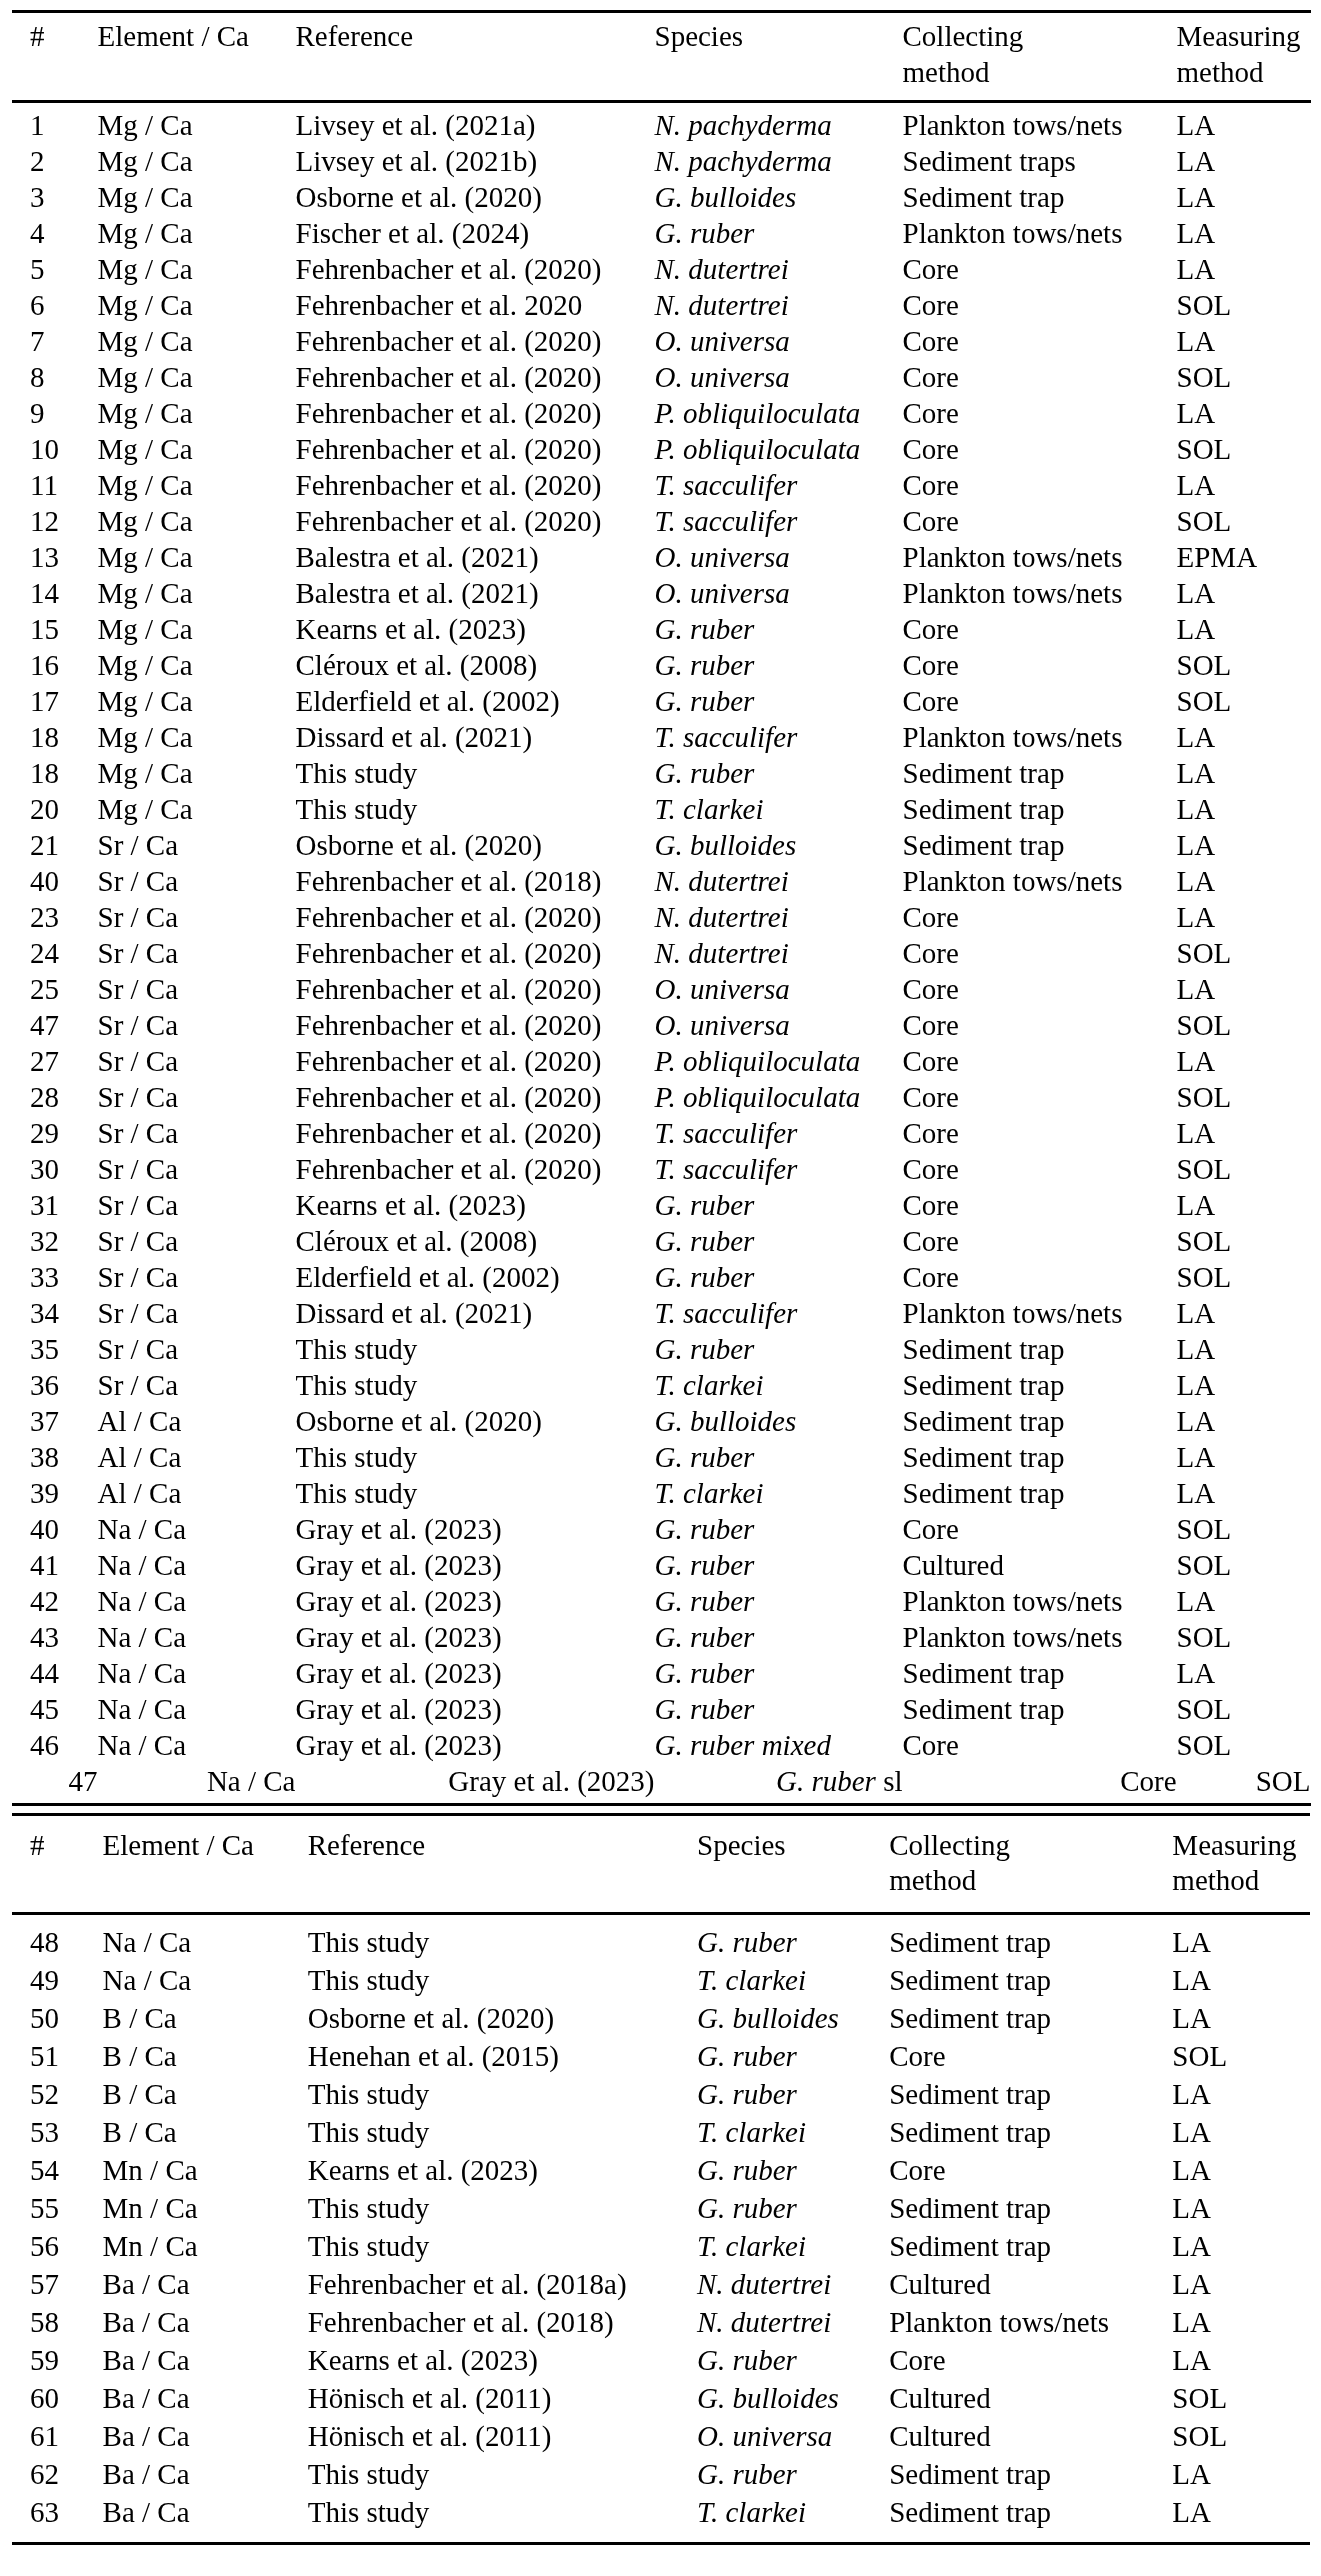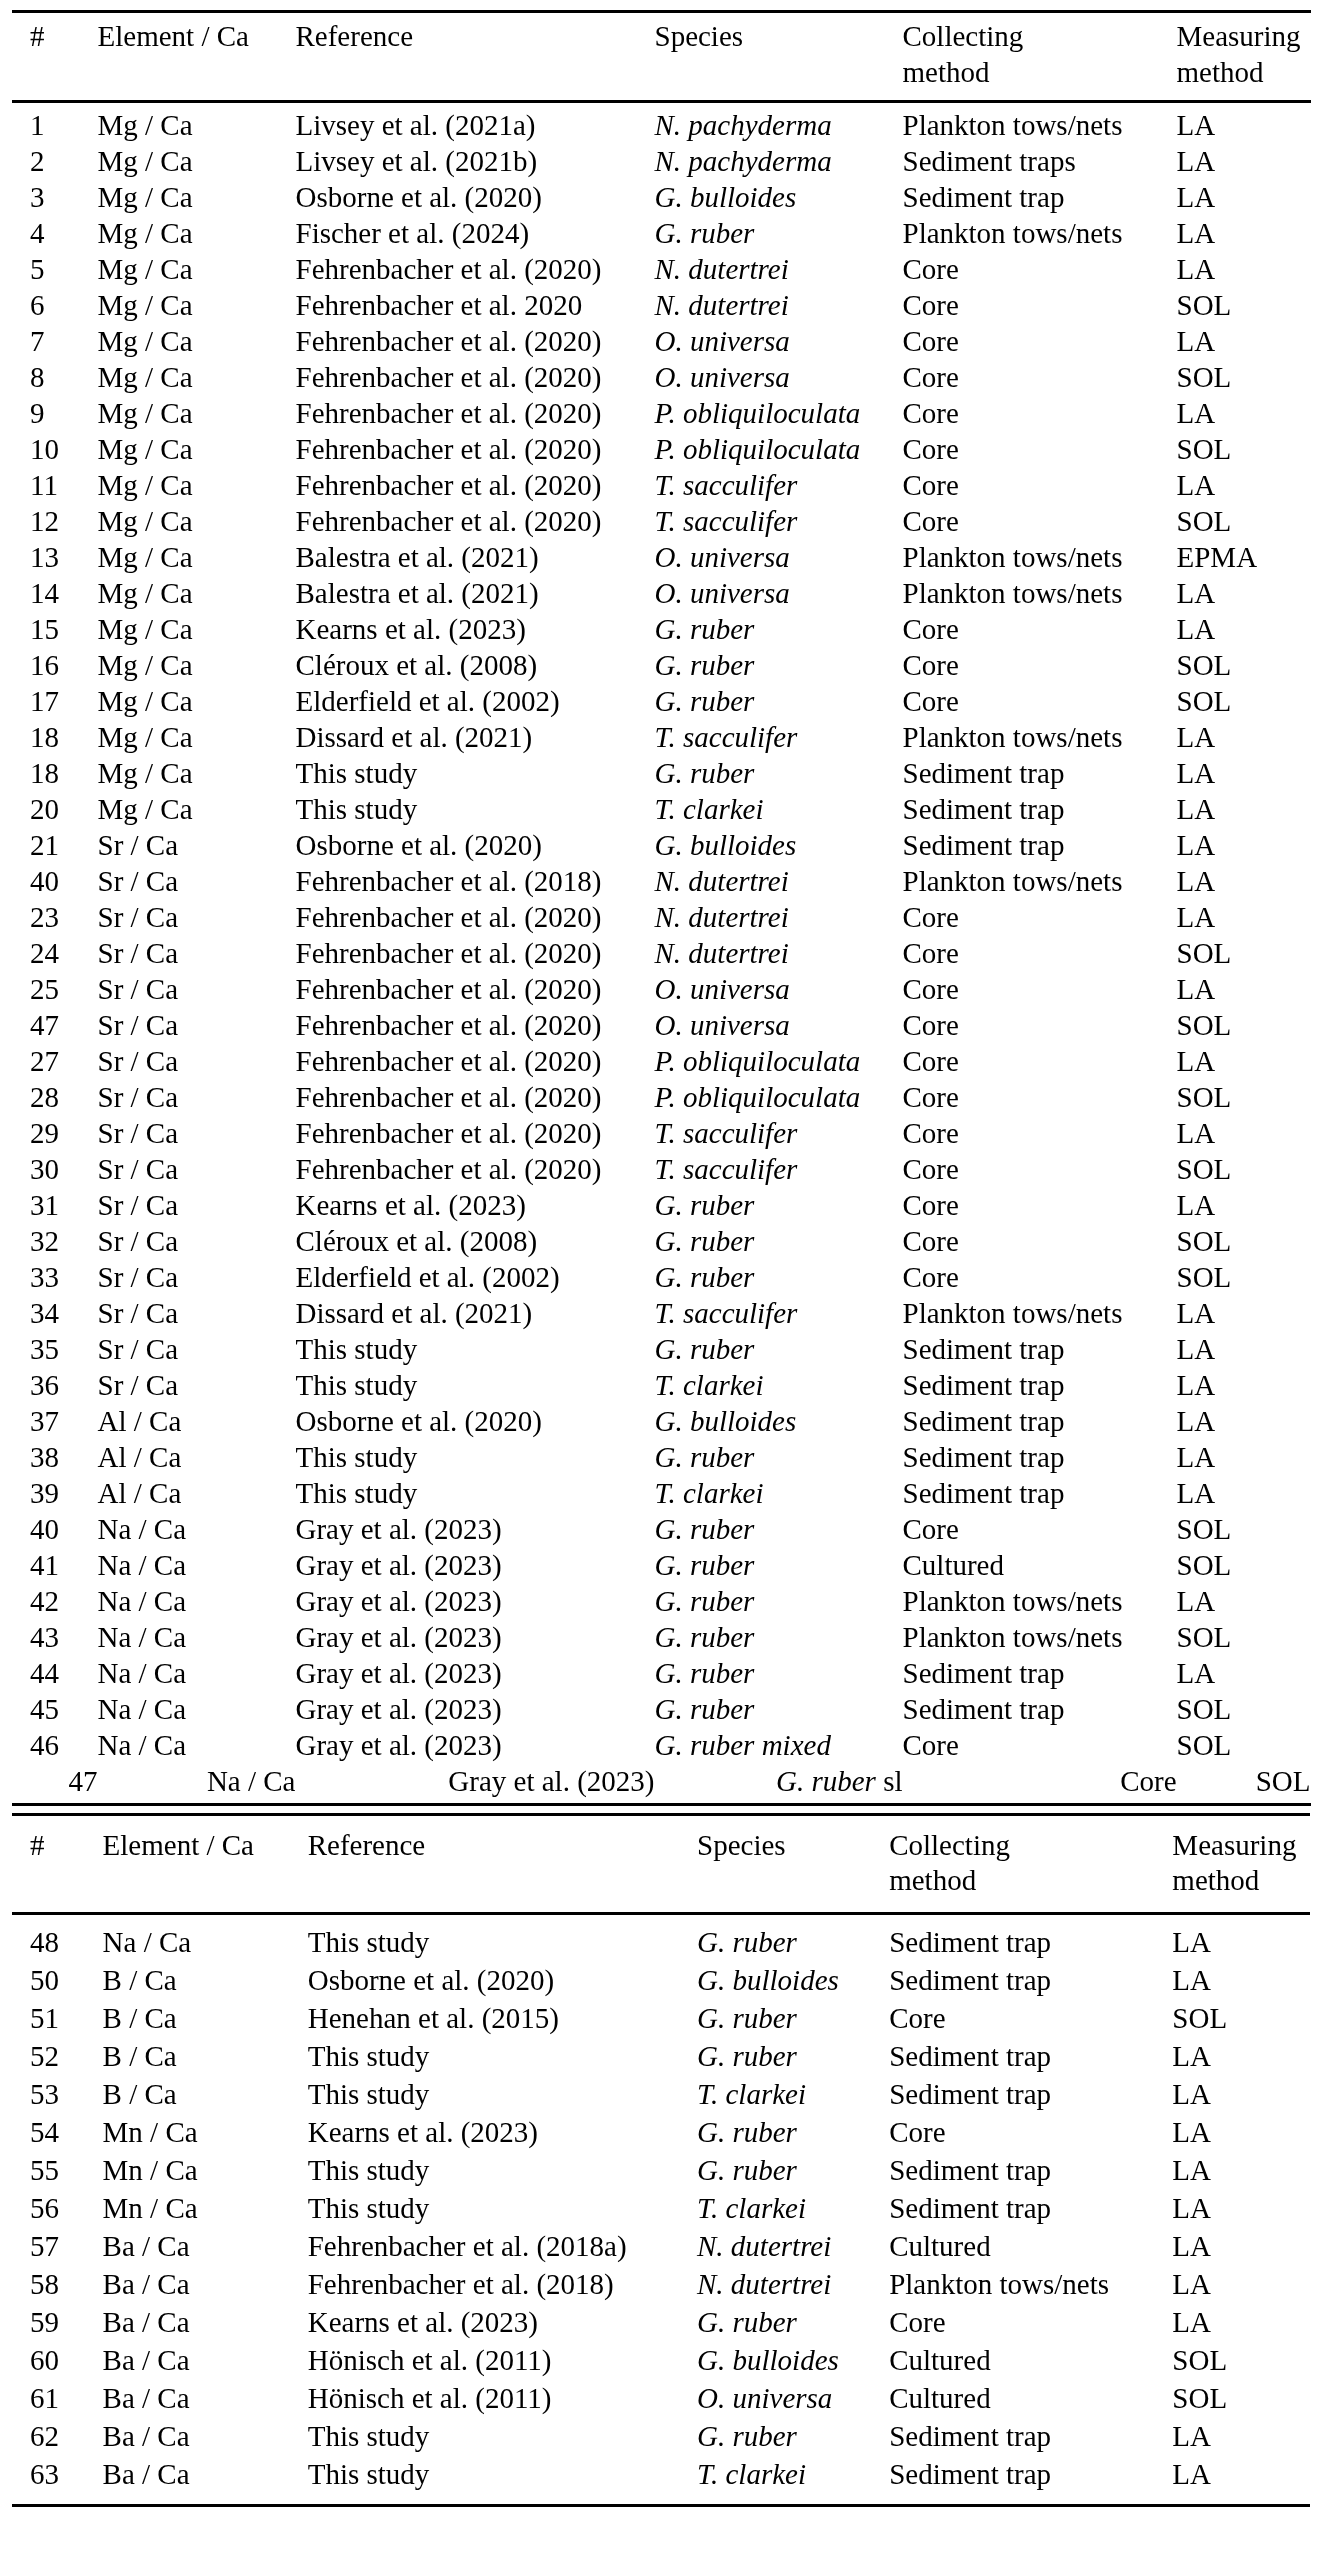--- a/index.html
+++ b/index.html
@@ -475,20 +475,28 @@
     <tbody>
         <tr>
           <td>48</td>
           <td>Na / Ca</td>
           <td>This study</td>
           <td class="species"><i>G. ruber</i></td>
           <td>Sediment trap</td>
           <td>LA</td>
         </tr>
         <tr>
+          <td>49</td>
+          <td>Na / Ca</td>
+          <td>This study</td>
+          <td class="species"><i>T. clarkei</i></td>
+          <td>Sediment trap</td>
+          <td>LA</td>
+        </tr>
+        <tr>
           <td>50</td>
           <td>B / Ca</td>
           <td>Osborne et al. (2020)</td>
           <td class="species"><i>G. bulloides</i></td>
           <td>Sediment trap</td>
           <td>LA</td>
         </tr>
         <tr>
           <td>51</td>
           <td>B / Ca</td>

